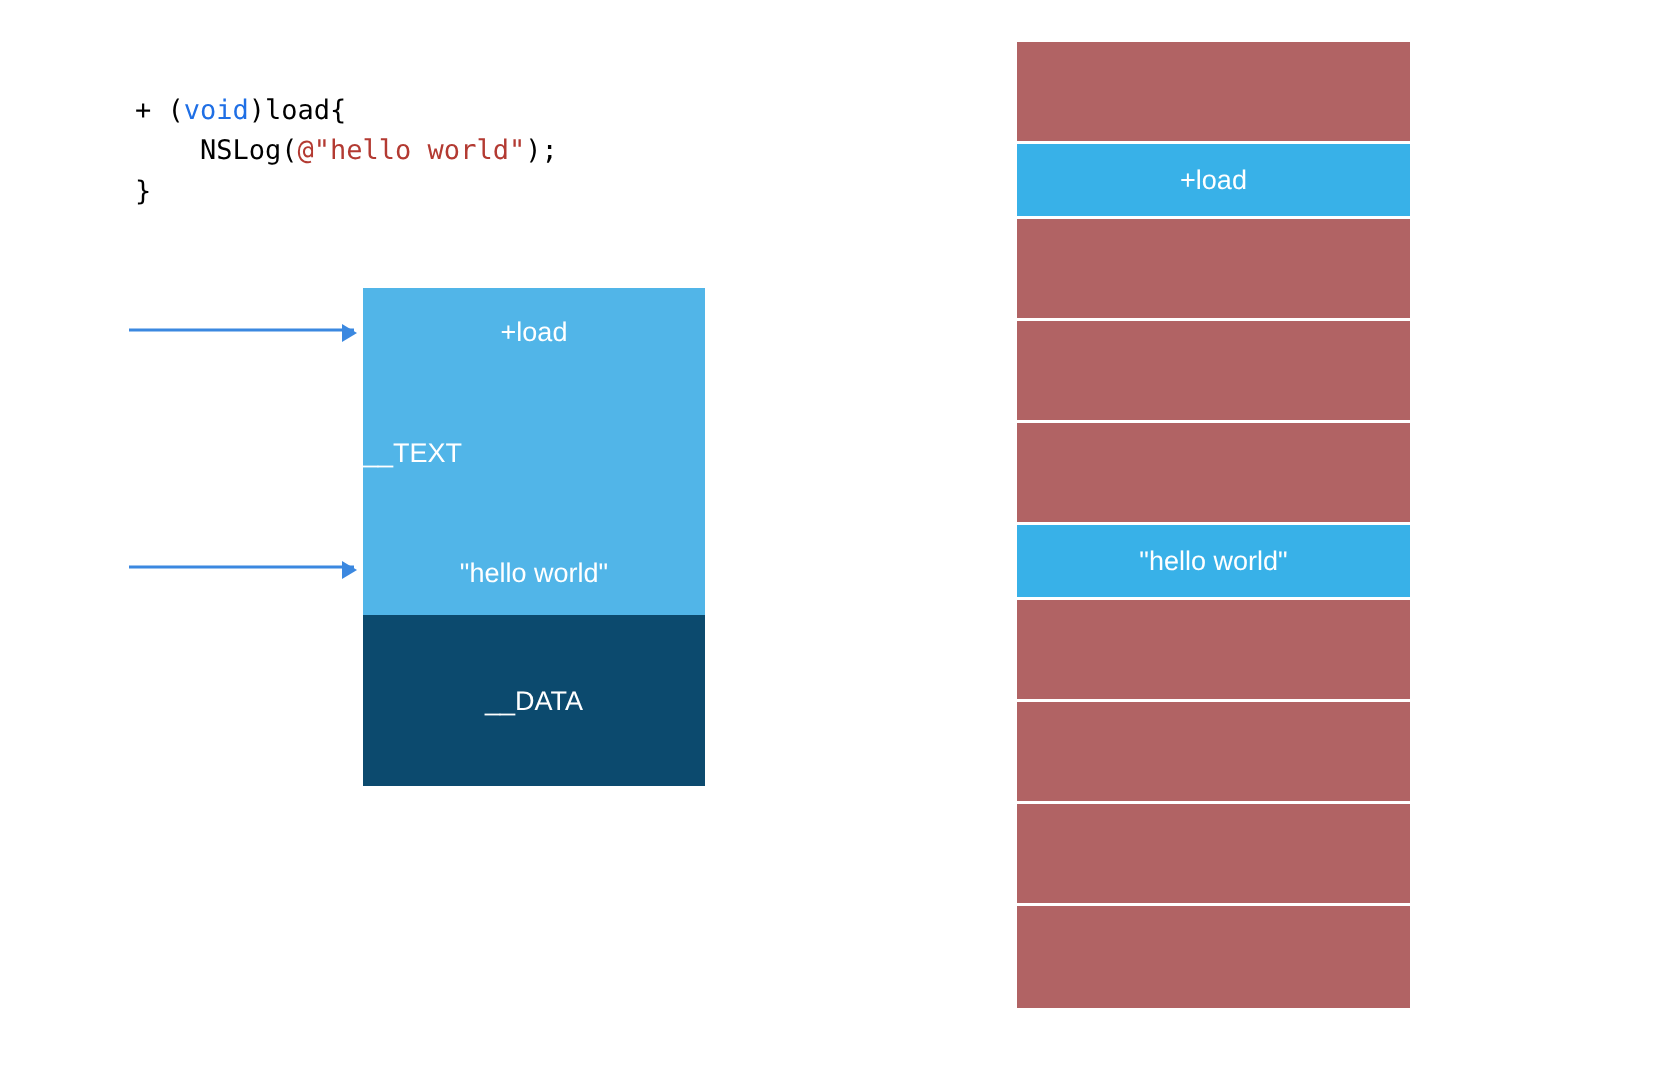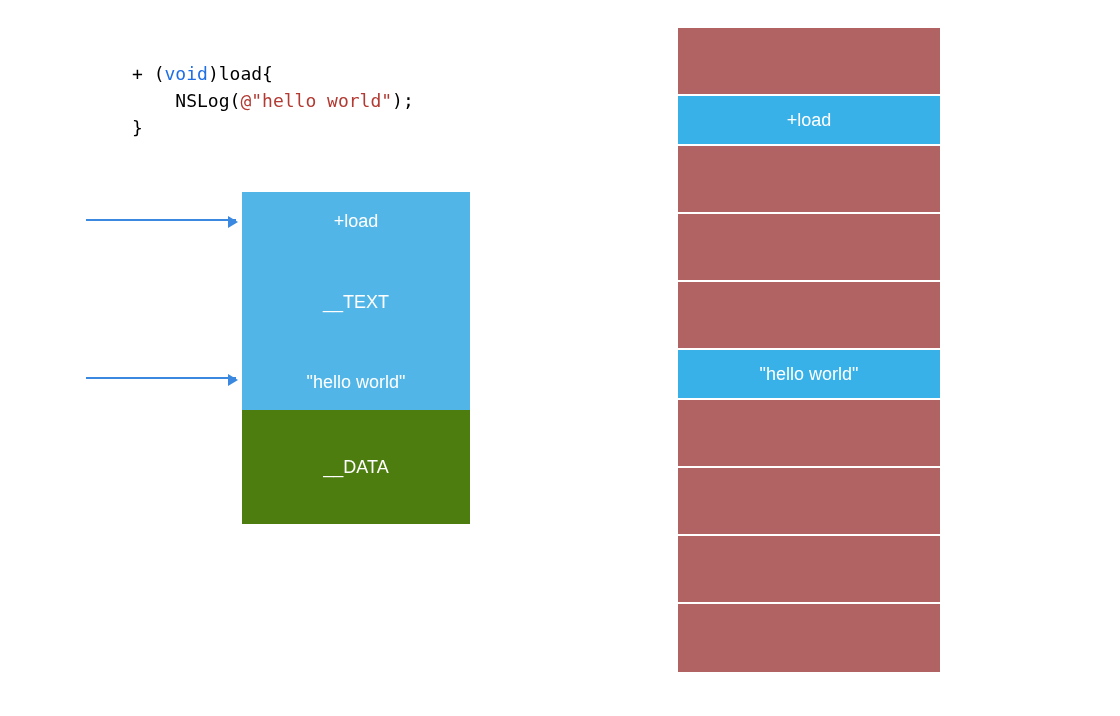--- a/index.html
+++ b/index.html
@@ -12,21 +12,21 @@
     }
     .code-block {
       position: absolute;
       left: 90px;
       top: 60px;
       font-family: "SF Mono", Menlo, Consolas, monospace;
       font-size: 18px;
       line-height: 1.5;
       color: #000;
     }
-    .code-line { white-space: pre; margin-left: 42px; }
+    .code-line { white-space: pre; }
     .kw-void  { color: #1f6fe5; }
     .fn-load  { color: #000; }
     .str      { color: #b33a32; }
     .at-sym   { color: #b33a32; }
 
     
     .seg-stack {
       position: absolute;
       left: 242px;
       top: 192px;
@@ -34,23 +34,23 @@
     }
     .seg {
       width: 228px;
       display: flex;
       align-items: center;
       justify-content: center;
       color: #fff;
       font-size: 18px;
     }
     .seg-text-load   { height: 58px; background: #51b5e8; }
-    .seg-text-mid    { height: 104px; background: #51b5e8; display:flex; align-items:center; justify-content:center; }
+    .seg-text-mid    { height: 104px; background: #51b5e8; display:flex; align-items:center; justify-content:flex-start; }
     .seg-text-hello  { height: 56px; background: #51b5e8; }
-    .seg-data        { height: 114px; background: #4d7c0f; }
+    .seg-data        { height: 114px; background: #0c4a6e; }
     .seg-linkedit    { height: 66px; background: #e7a41d; }
 
     
     .arrow {
       position: absolute;
       height: 0;
       border-top: 2px solid #3b88e0;
     }
     .arrow::after {
       content: "";

